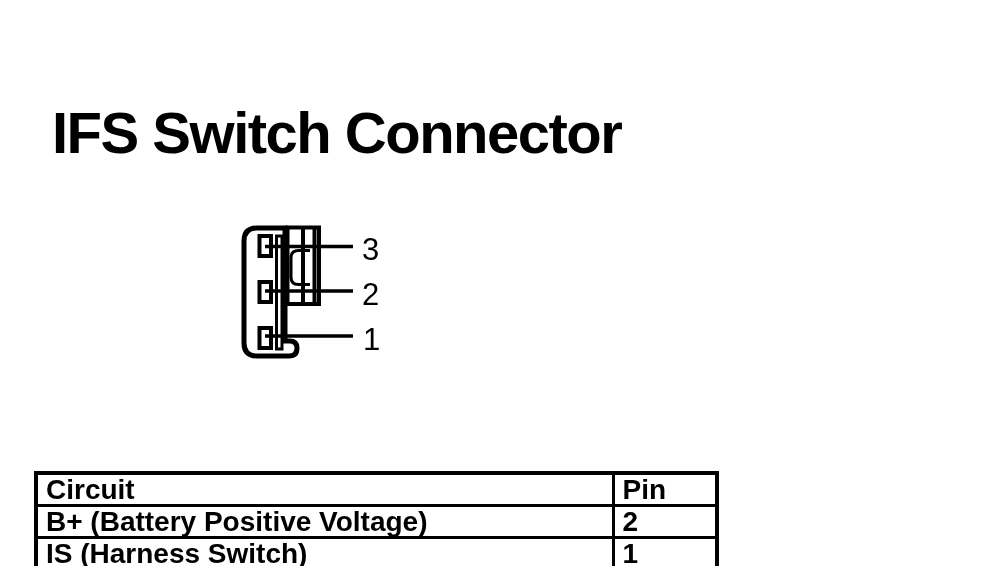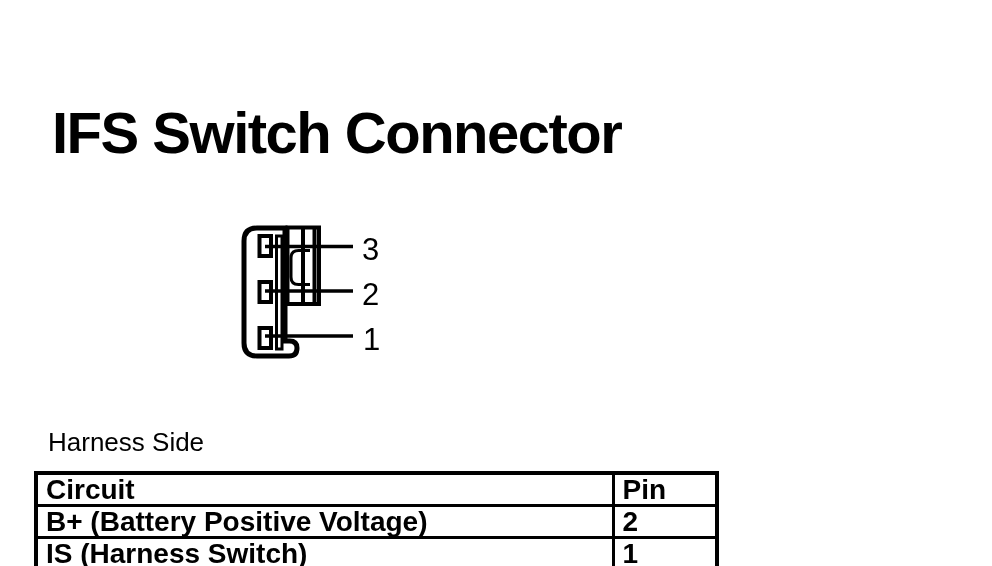--- a/index.html
+++ b/index.html
@@ -95,21 +95,20 @@
 
     <line class="ln" stroke-width="3.5" x1="265" y1="202.5" x2="353" y2="202.5"></line>
     <line class="ln" stroke-width="3.5" x1="265" y1="247" x2="353" y2="247"></line>
     <line class="ln" stroke-width="3.5" x1="265" y1="292" x2="353" y2="292"></line>
 
     <text x="362" y="215.5">3</text>
     <text x="362" y="260.5">2</text>
     <text x="363" y="305.5">1</text>
   </svg>
 
-  <div class="harness-label">Harness Side</div>
 
   <table class="pinout-table">
     <colgroup>
       <col class="col-circuit">
       <col class="col-pin">
     </colgroup>
     <thead>
       <tr>
         <th>Circuit</th>
         <th>Pin</th>

